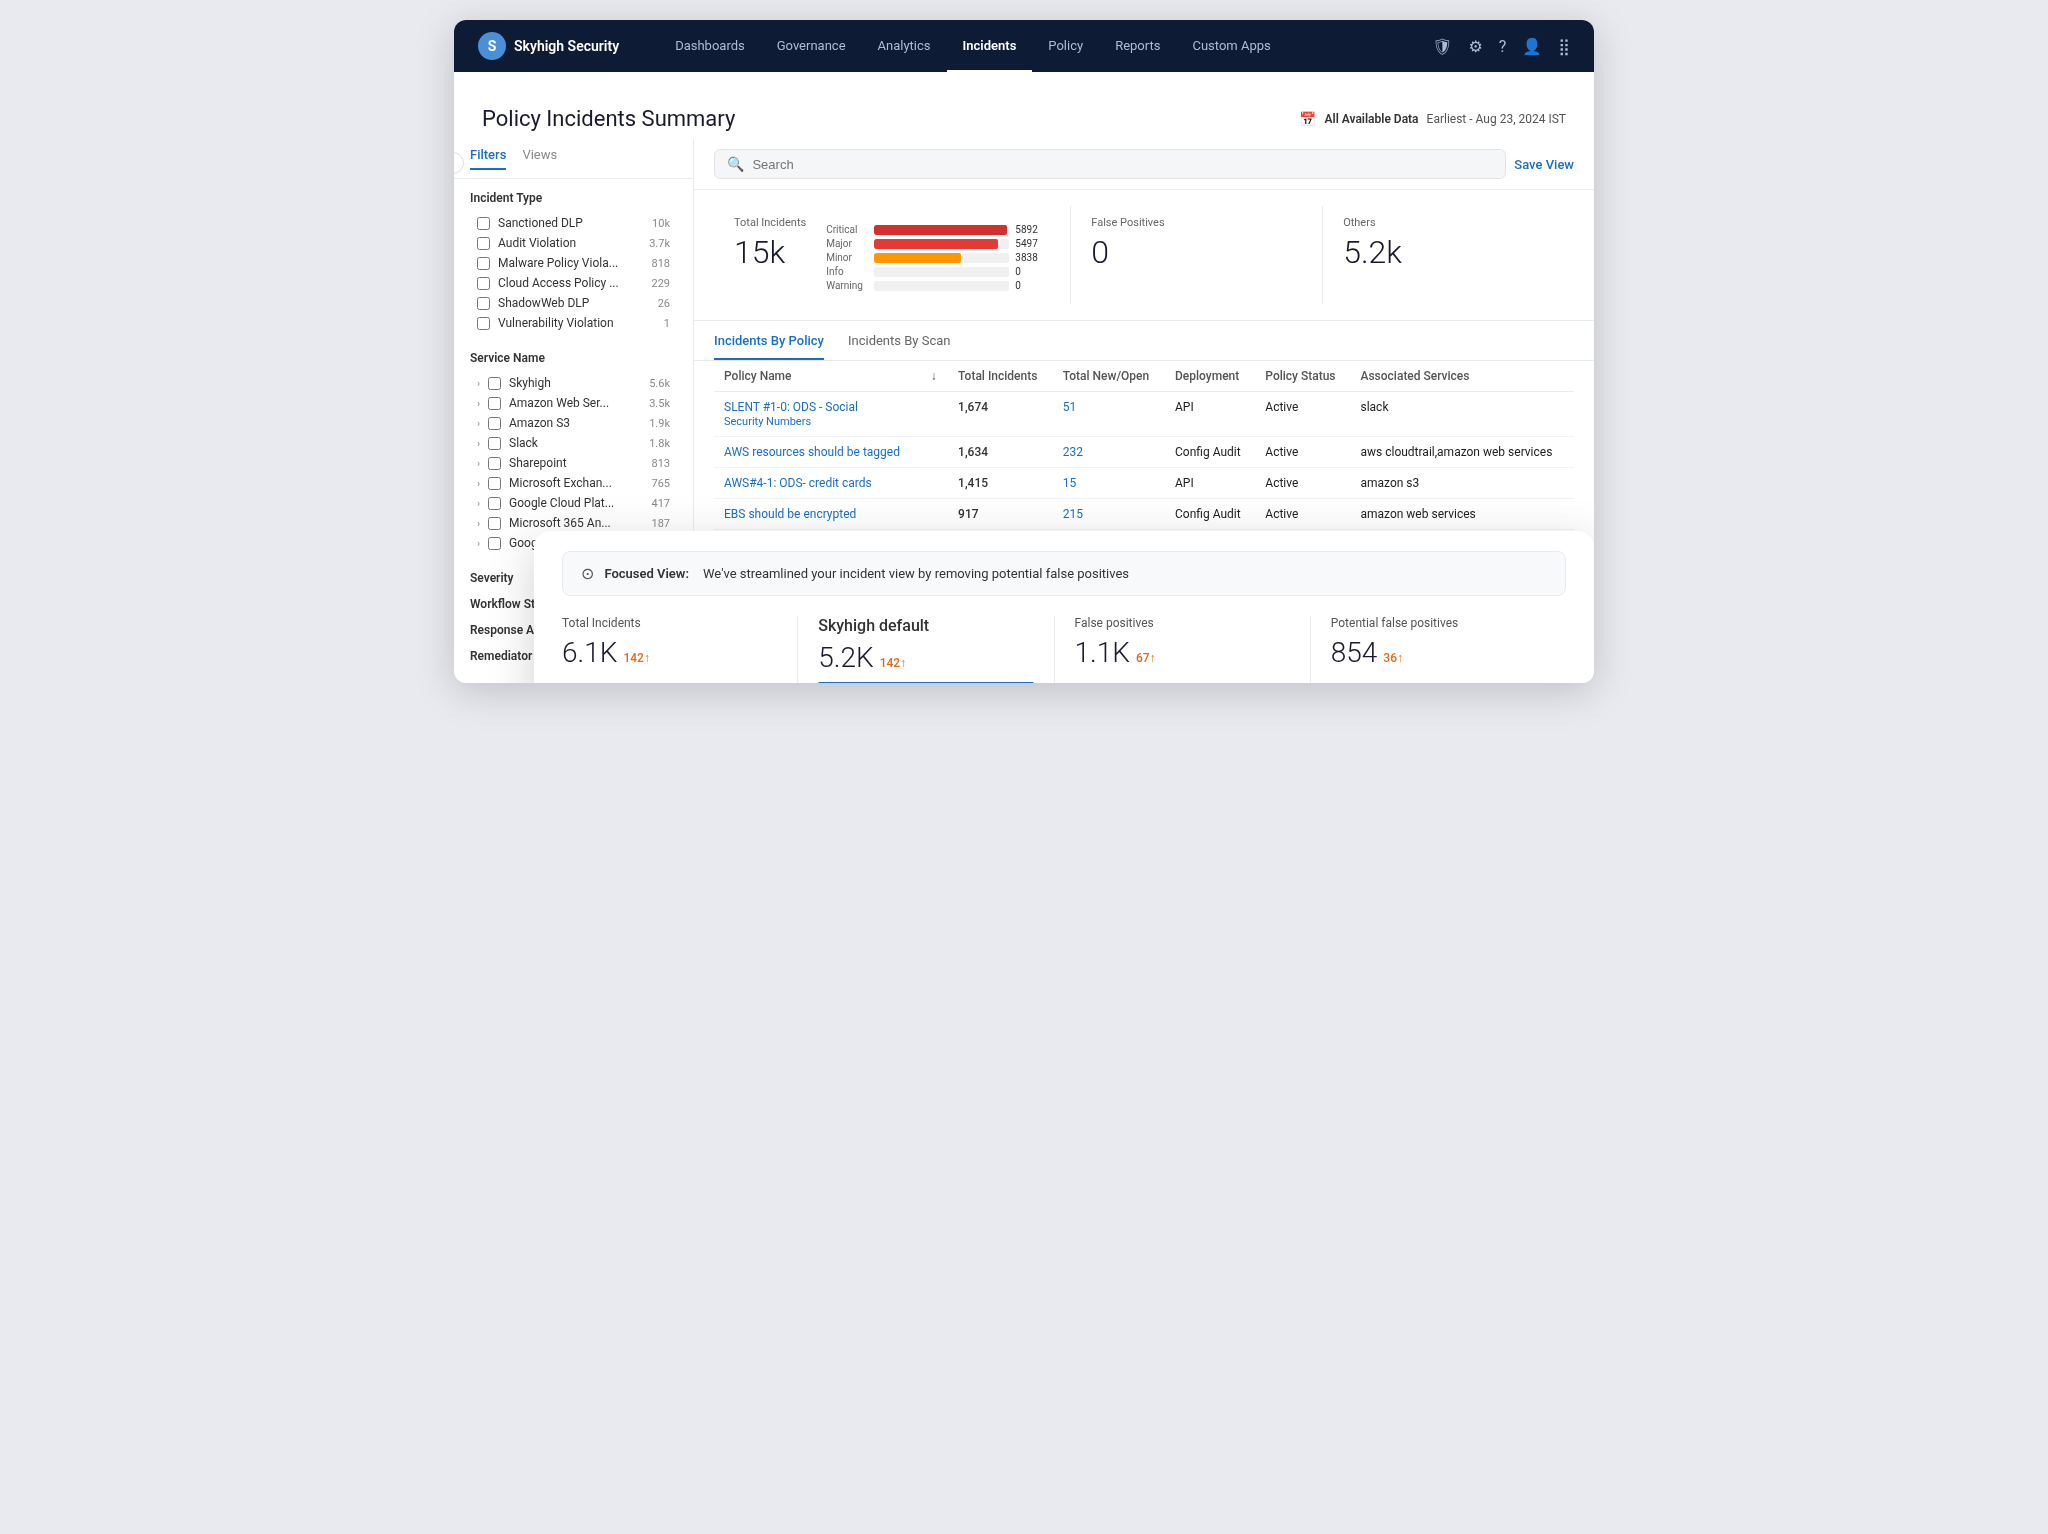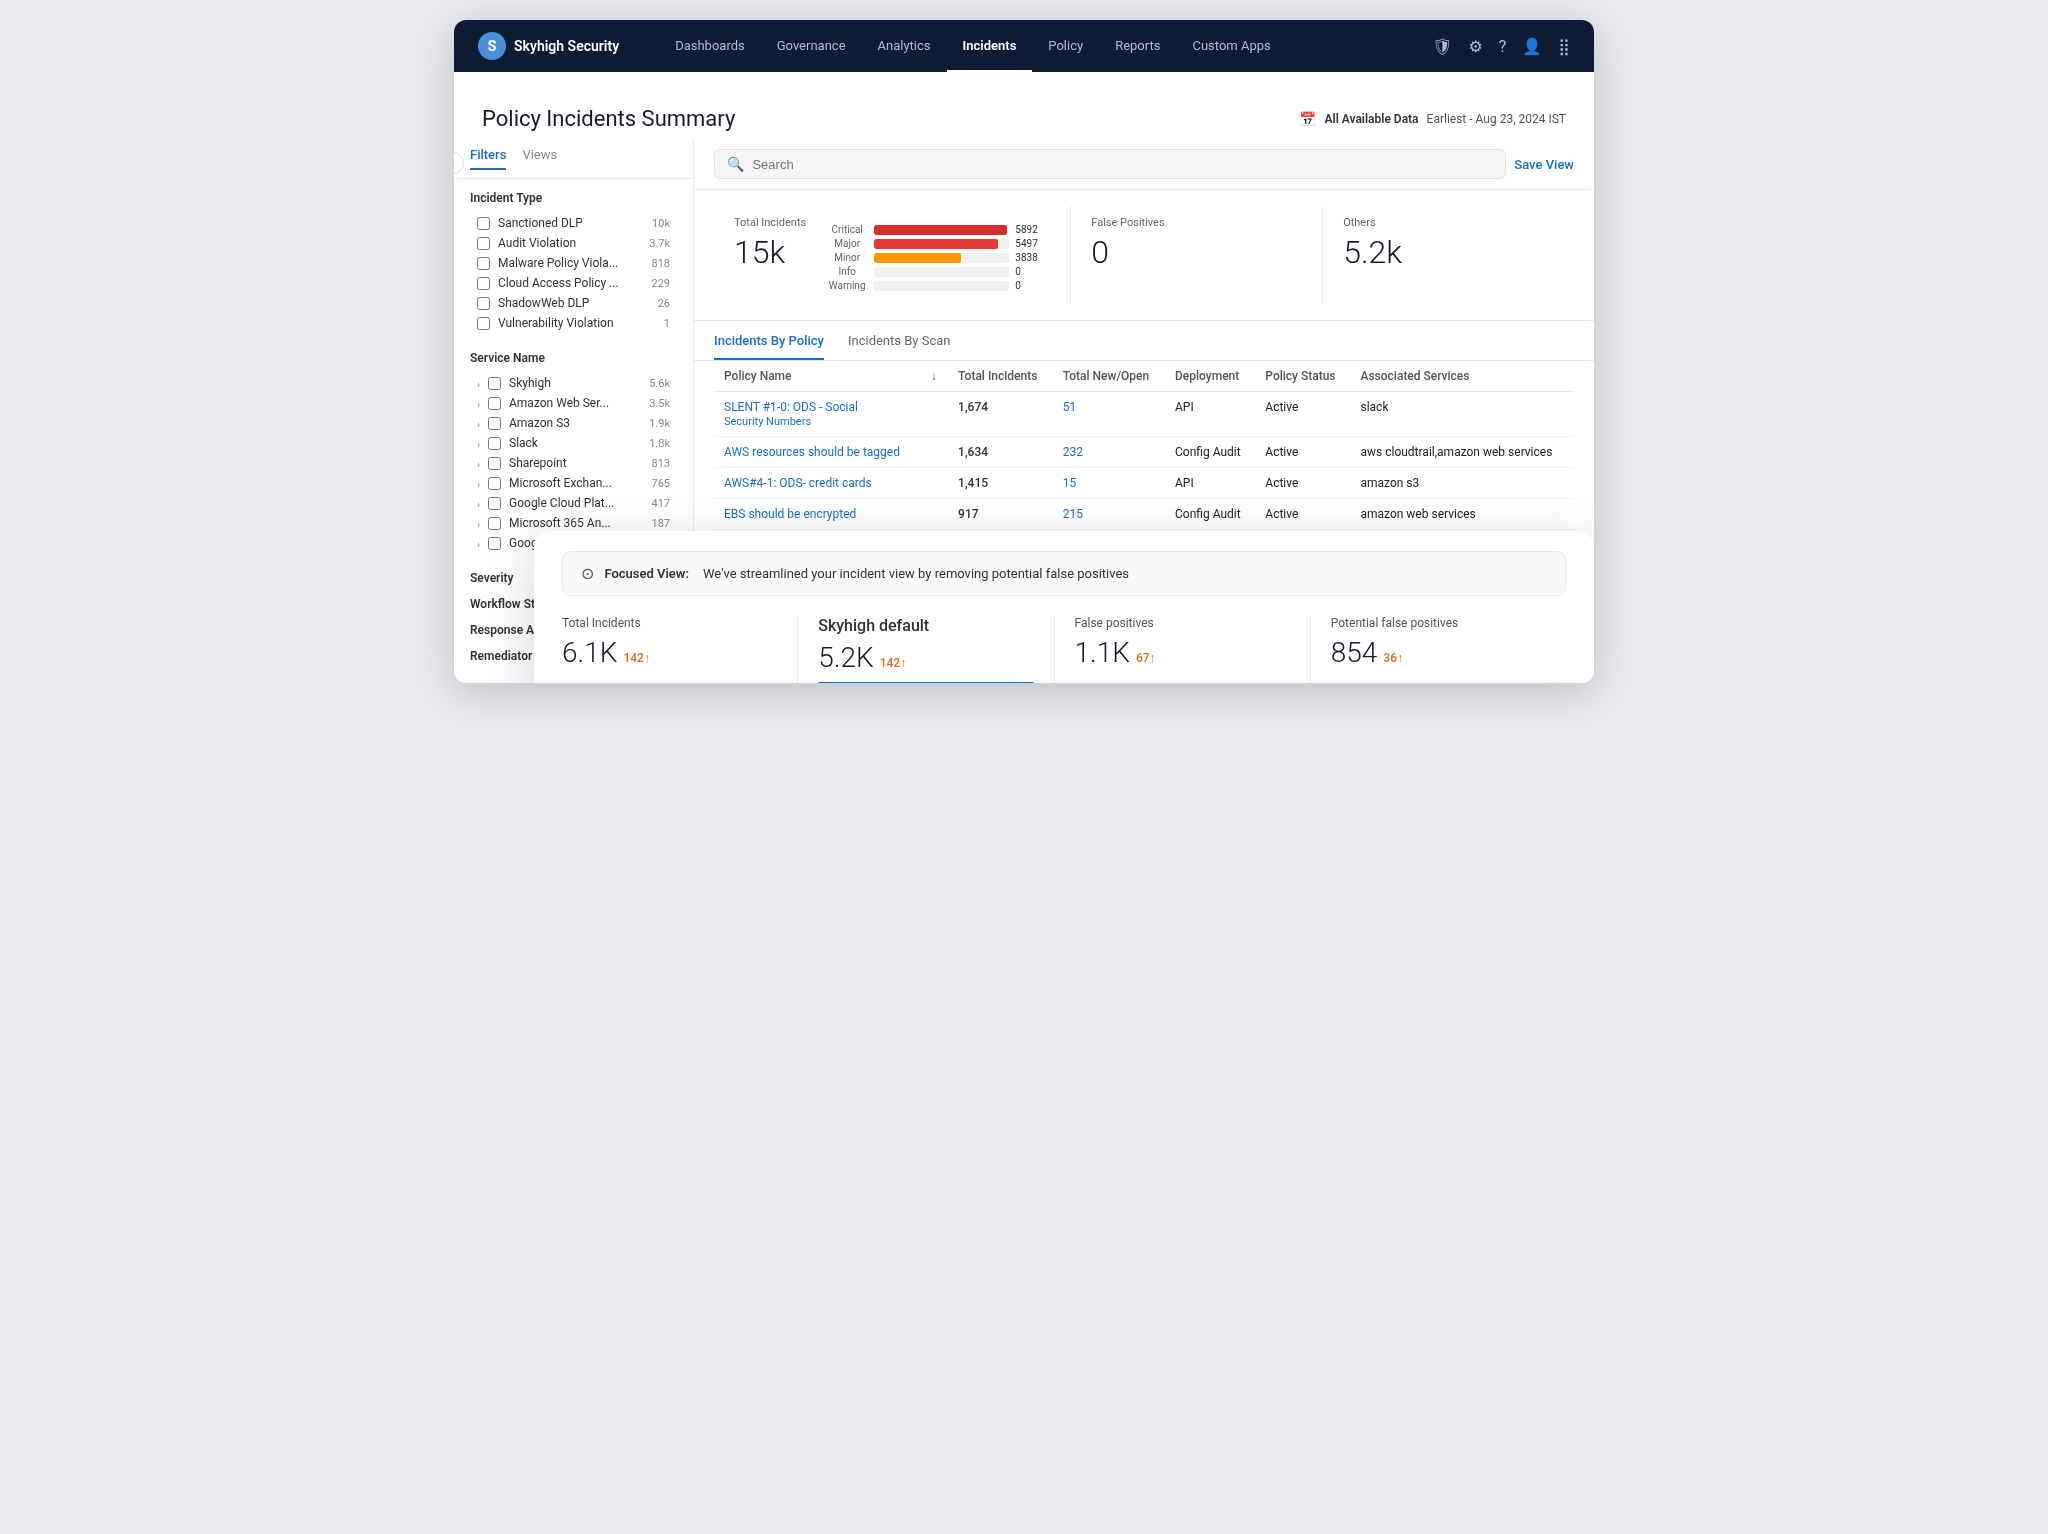--- a/index.html
+++ b/index.html
@@ -176,21 +176,21 @@
     }
     .filter-section-title {
       font-size: 12px;
       font-weight: 600;
       color: #333;
       margin-bottom: 8px;
       margin-top: 8px;
     }
     .filter-item {
       display: flex;
-      align-items: flex-end;
+      align-items: center;
       gap: 8px;
       padding: 3px 7px;
       font-size: 12px;
       color: #333;
     }
     .filter-item input[type="checkbox"] {
       width: 13px;
       height: 13px;
       cursor: pointer;
     }
@@ -301,21 +301,21 @@
     .bar-row {
       display: flex;
       align-items: center;
       gap: 6px;
       margin-bottom: 3px;
     }
     .bar-label-mini {
       font-size: 10px;
       color: #666;
       width: 42px;
-      text-align: center;
+      text-align: left;
     }
     .bar-track {
       flex: 1;
       height: 10px;
       background: #f0f0f0;
       border-radius: 2px;
       overflow: hidden;
     }
     .bar-fill {
       height: 100%;

